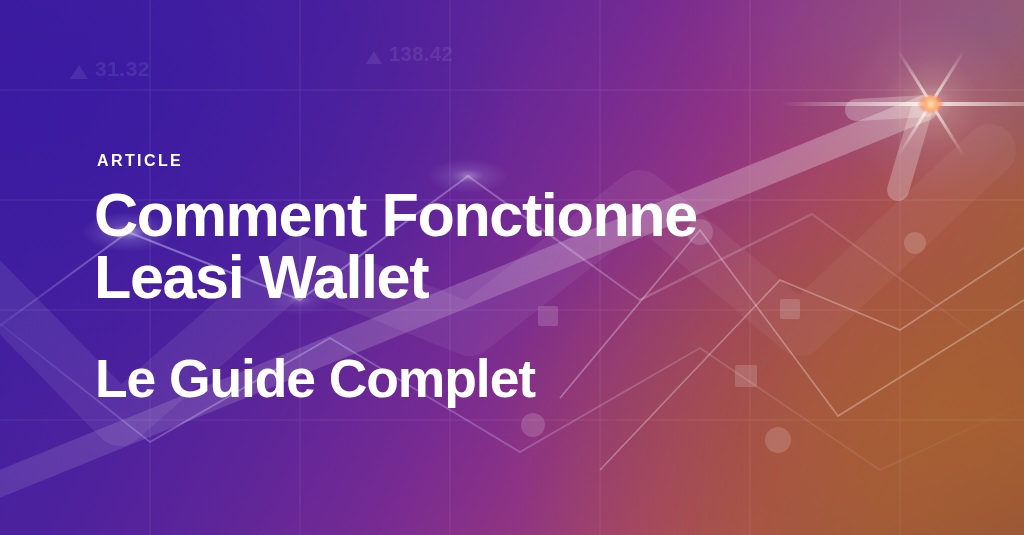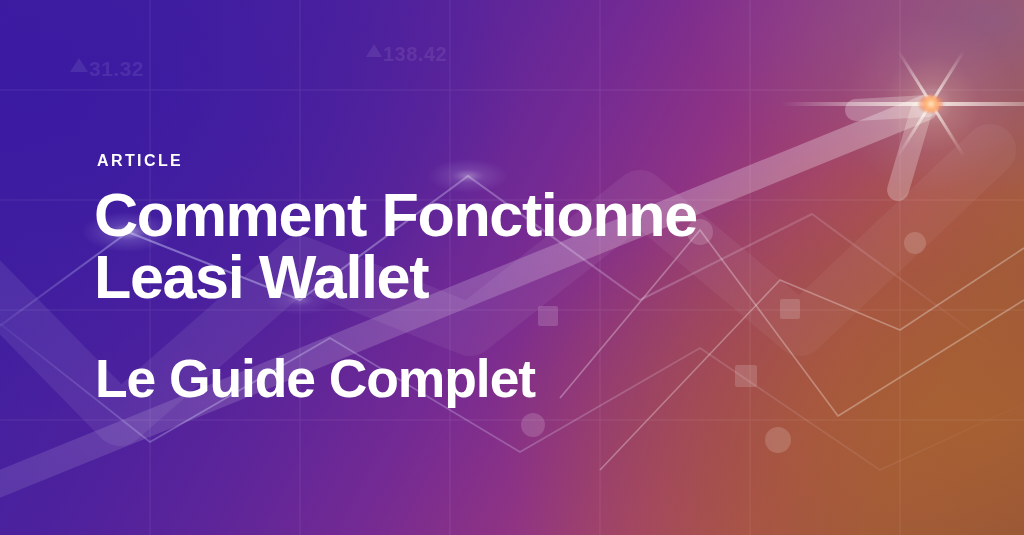--- a/index.html
+++ b/index.html
@@ -190,22 +190,22 @@
     color: #ffffff;
     white-space: nowrap;
     transform: scaleX(0.99);
     transform-origin: left top;
   }
 
   
   .ticker {
     position: absolute;
     display: flex;
-    align-items: flex-start;
-    gap: 1px;
+    align-items: flex-end;
+    gap: 7px;
     color: rgba(255, 255, 255, 0.085);
     font-weight: 700;
     line-height: 1;
     user-select: none;
   }
   .ticker .tri {
     width: 0; height: 0;
     border-left: 9px solid transparent;
     border-right: 9px solid transparent;
     border-bottom: 14px solid rgba(255, 255, 255, 0.085);

